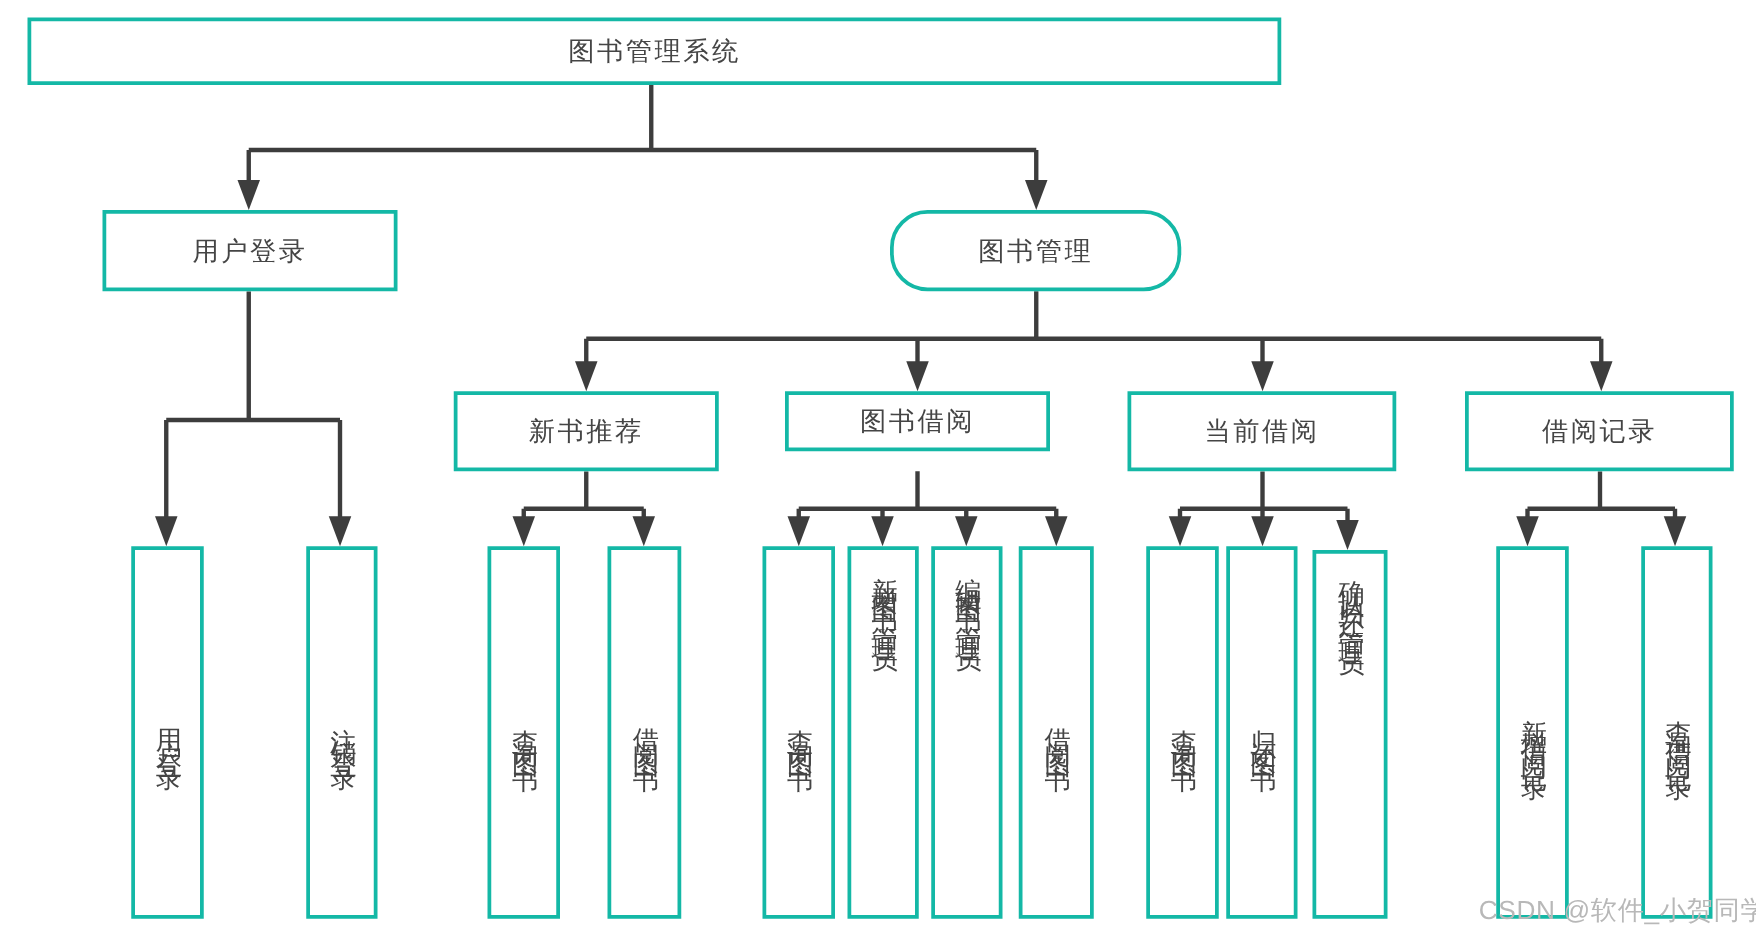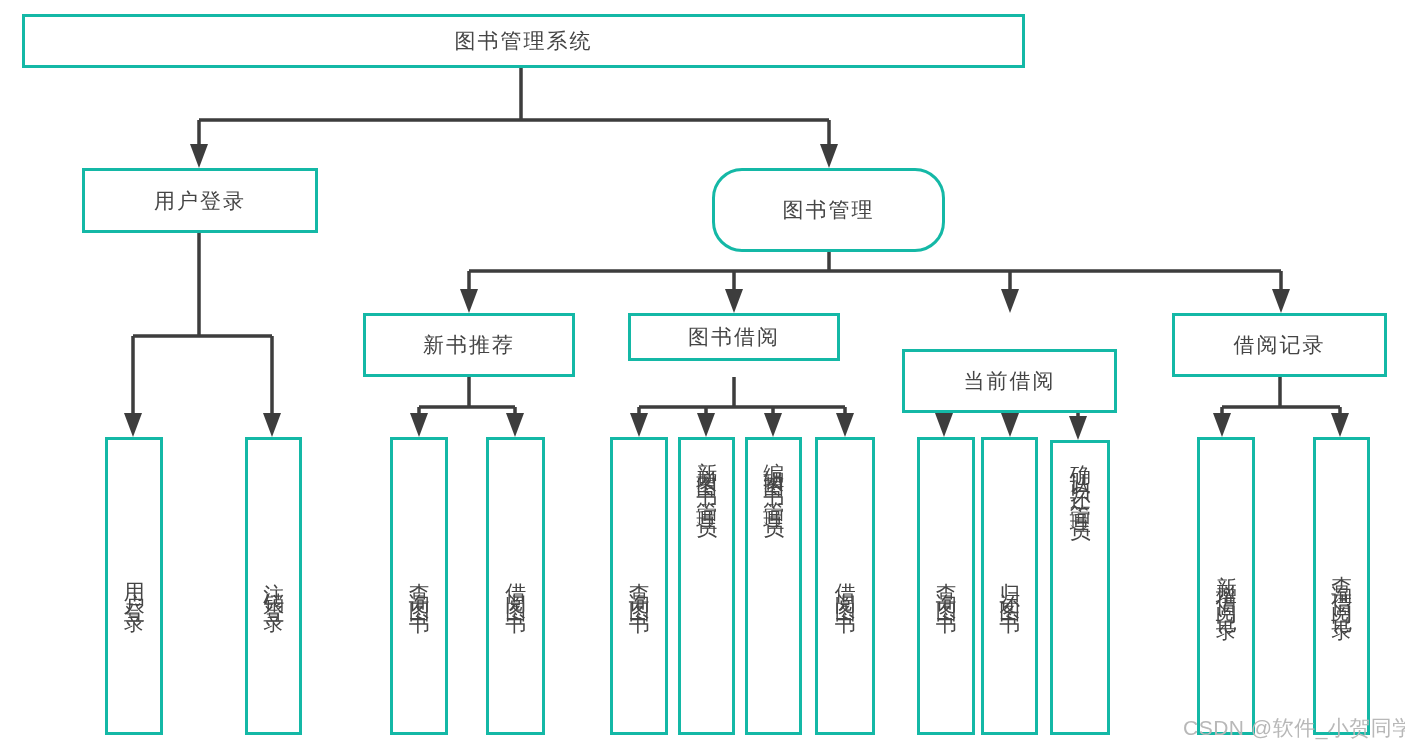--- a/index.html
+++ b/index.html
@@ -93,25 +93,25 @@
       <polygon points="1001,413 1019,413 1010,437"></polygon>
       <polygon points="1069,416 1087,416 1078,440"></polygon>
       <polygon points="1213,413 1231,413 1222,437"></polygon>
       <polygon points="1331,413 1349,413 1340,437"></polygon>
     </g>
   </svg>
 
   <div class="box hbox" style="left:22px; top:14px; width:1003px; height:54px;">图书管理系统</div>
 
   <div class="box hbox" style="left:82px; top:168px; width:236px; height:65px;">用户登录</div>
-  <div class="box hbox" style="left:712px; top:168px; width:233px; height:84px;border-radius:30px;">图书管理</div>
+  <div class="box hbox" style="left:712px; top:168px; width:233px; height:65px;border-radius:30px;">图书管理</div>
 
   <div class="box hbox" style="left:363px; top:313px; width:212px; height:64px;text-align:right;">新书推荐</div>
   <div class="box hbox" style="left:628px; top:313px; width:212px; height:48px;">图书借阅</div>
-  <div class="box hbox" style="left:902px; top:313px; width:215px; height:64px;margin-top:36px;">当前借阅</div>
+  <div class="box hbox" style="left:902px; top:313px; width:215px; height:64px;">当前借阅</div>
   <div class="box hbox" style="left:1172px; top:313px; width:215px; height:64px;">借阅记录</div>
 
   <div class="box vbox" style="left:105px; top:437px; width:58px; height:298px;">
     <span>用户登录</span>
   </div>
   <div class="box vbox" style="left:245px; top:437px; width:57px; height:298px;">
     <span>注销登录</span>
   </div>
 
   <div class="box vbox" style="left:390px; top:437px; width:58px; height:298px;">

